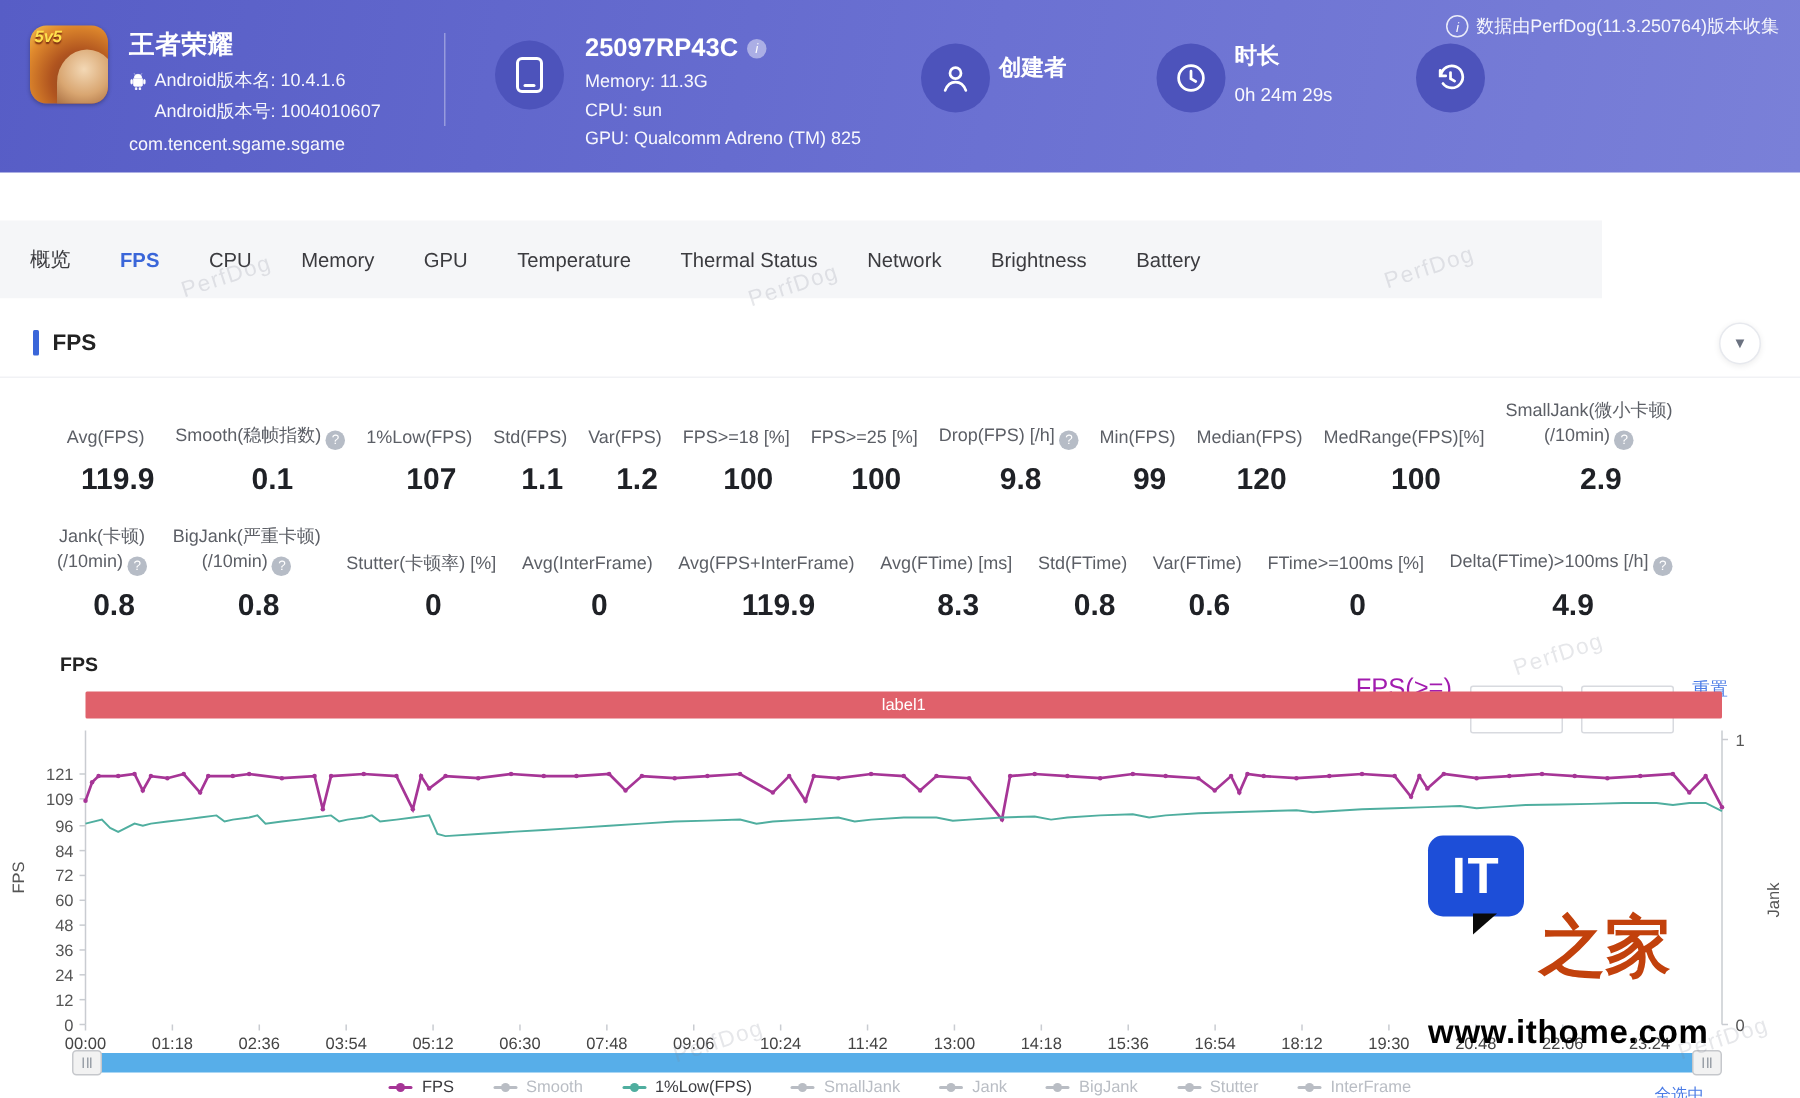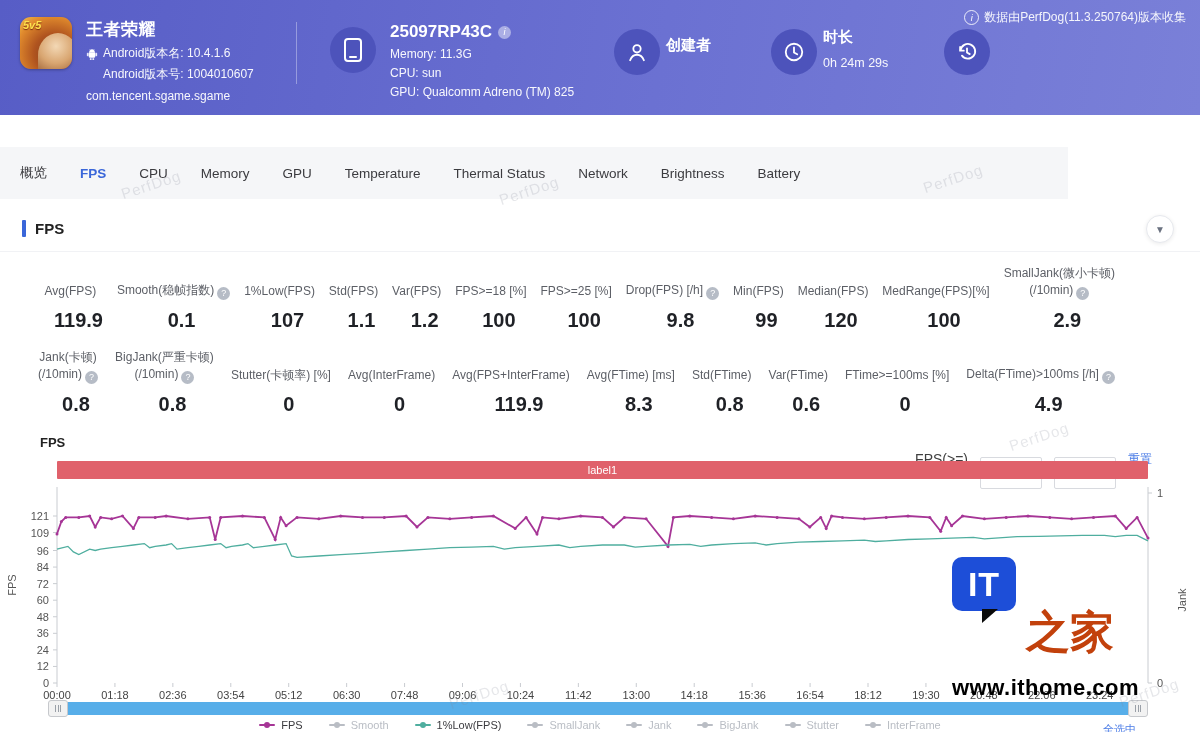--- a/index.html
+++ b/index.html
@@ -72,21 +72,21 @@
   .stats-row2{top:150px;}
   .stat{text-align:center;}
   .stat-label{font-size:12px;color:#5c5f66;line-height:1.45;}
   .stat-value{font-size:20px;font-weight:700;color:#1f2126;margin-top:9px;margin-left:16px;}
   .help{display:inline-flex;width:13px;height:13px;border-radius:50%;background:#b6bcc6;color:#fff;
     align-items:center;justify-content:center;font-size:9px;margin-left:3px;vertical-align:-2px;cursor:pointer;}
 
   
   .chart-head-title{position:absolute;left:40px;top:236px;font-size:13px;font-weight:700;color:#222;}
   .chart-controls{position:absolute;right:48px;top:230px;display:flex;align-items:center;gap:12px;}
-  .fps-ge-label{font-size:14px;color:#404040;text-decoration:underline;}
+  .fps-ge-label{font-size:17px;color:#a21caf;text-decoration:underline;}
   .thr-input{width:62px;height:32px;border:1px solid #d8dadf;border-radius:2px;text-align:center;
     font-size:12px;color:#333;line-height:22px;background:#fff;box-sizing:border-box;margin-top:28px;}
   .reset-link{font-size:12px;color:#4a7be6;cursor:pointer;}
 
   
   .label-strip{position:absolute;left:57px;top:262px;width:1091px;height:18px;background:#e0616b;
     border-radius:1px;display:flex;align-items:center;justify-content:center;}
   .label-strip span{font-size:11px;color:#fff;}
 
   

